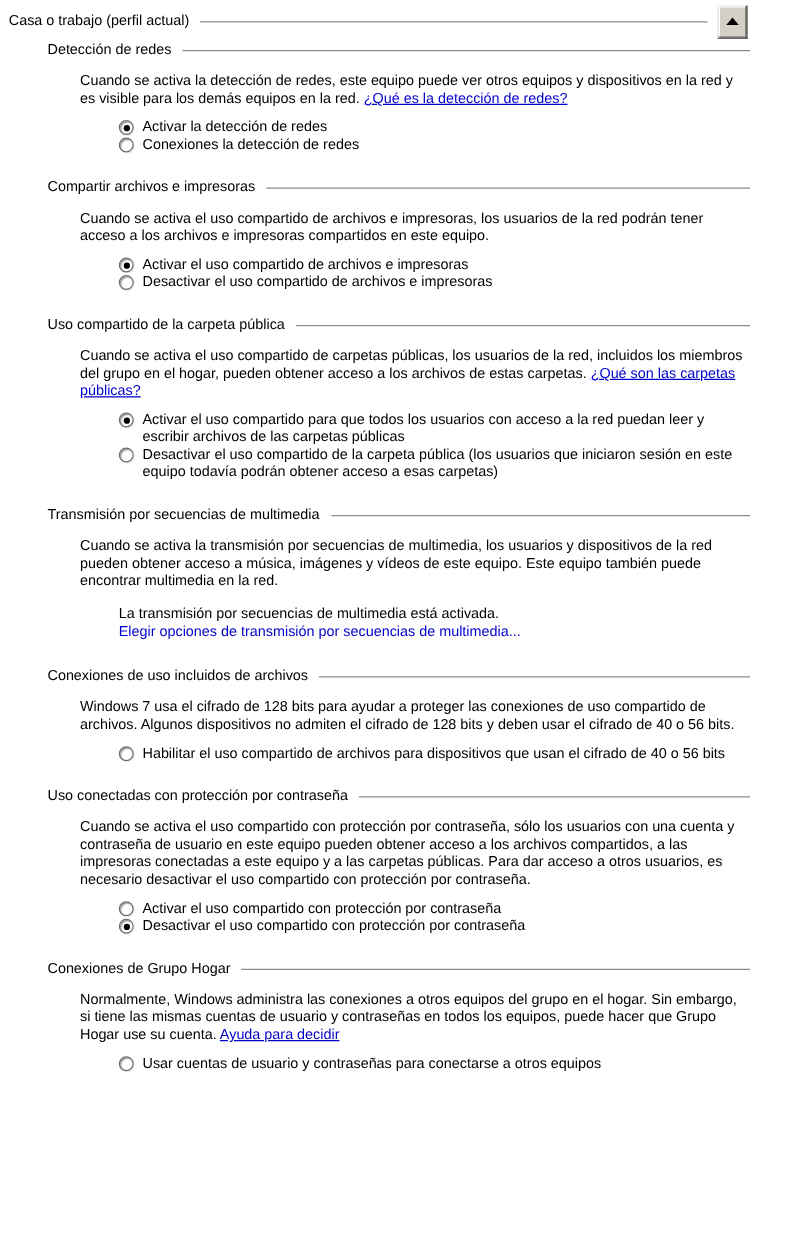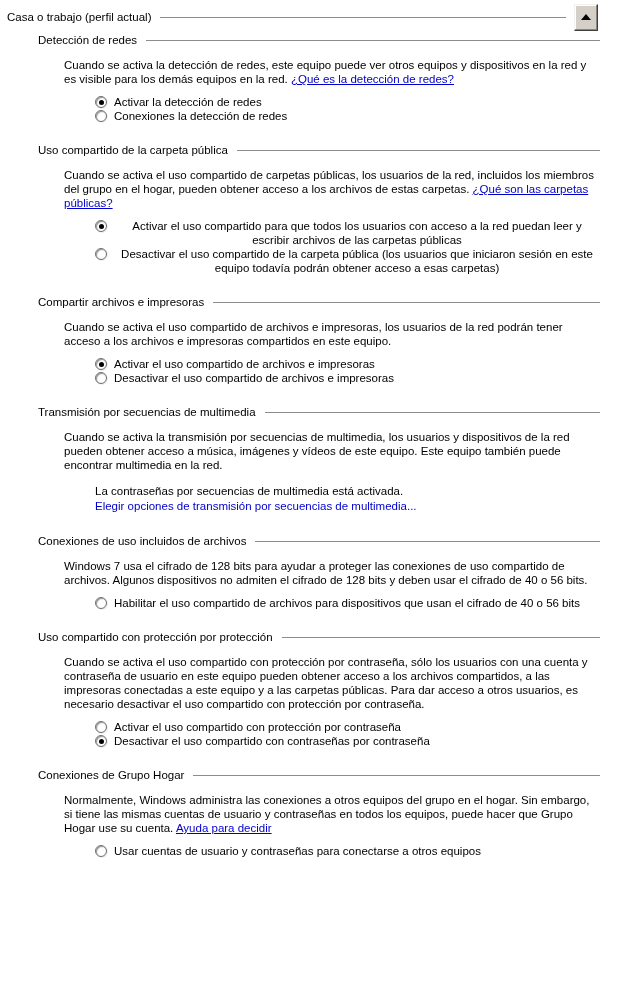--- a/index.html
+++ b/index.html
@@ -38,21 +38,21 @@
   .section { margin-top:21px; }
   .section:first-child { margin-top:3px; }
   .section-header { display:flex; align-items:center; }
   .section-header .title { white-space:nowrap; padding-right:9px; }
   .section-body { padding:12px 0 0 26px; }
   .desc { line-height:14px; max-width:544px; margin-bottom:9px; }
   a.link { color:#0000cc; text-decoration:underline; cursor:pointer; }
   a.link.plain { text-decoration:none; }
 
   .options { padding-left:31px; }
-  .option { display:flex; margin-top:0; line-height:14px; cursor:default;text-align:center; }
+  .option { display:flex; margin-top:0; line-height:14px; cursor:default; }
   .radio {
     flex:0 0 auto; width:12px; height:12px; margin:1px 7px 0 0;
     border-radius:50%; background:#fff;
     border:1px solid #6e6e6e;
     box-shadow: inset 1px 1px 1px rgba(90,90,90,.65), 1px 1px 0 #efefef;
     position:relative;
   }
   .radio.checked::after {
     content:""; position:absolute; left:50%; top:50%;
     width:5px; height:5px; margin:-2.5px 0 0 -2.5px;
@@ -96,20 +96,45 @@
   <div class="option">
     <span class="radio"></span>
     <span class="label">Conexiones la detección de redes</span>
   </div>
 </div>
     </div>
   </div>
 
   <div class="section">
     <div class="section-header">
+      <span class="title">Compartir archivos e impresoras</span>
+      <span class="rule"></span>
+    </div>
+    <div class="section-body">
+      <p class="desc">
+        <span>Cuando se activa el uso compartido de archivos e impresoras, los usuarios de la red podrán tener acceso a los archivos e impresoras compartidos en este equipo.</span>
+        
+      </p>
+
+      <div class="options">
+  <div class="option">
+    <span class="radio checked"></span>
+    <span class="label">Activar el uso compartido de archivos e impresoras</span>
+  </div>
+
+  <div class="option">
+    <span class="radio"></span>
+    <span class="label">Desactivar el uso compartido de archivos e impresoras</span>
+  </div>
+</div>
+    </div>
+  </div>
+
+  <div class="section">
+    <div class="section-header">
       <span class="title">Uso compartido de la carpeta pública</span>
       <span class="rule"></span>
     </div>
     <div class="section-body">
       <p class="desc">
         <span>Cuando se activa el uso compartido de carpetas públicas, los usuarios de la red, incluidos los miembros del grupo en el hogar, pueden obtener acceso a los archivos de estas carpetas.</span>
         <a class="link">¿Qué son las carpetas públicas?</a>
       </p>
 
       <div class="options">
@@ -121,55 +146,30 @@
   <div class="option">
     <span class="radio"></span>
     <span class="label">Desactivar el uso compartido de la carpeta pública (los usuarios que iniciaron sesión en este equipo todavía podrán obtener acceso a esas carpetas)</span>
   </div>
 </div>
     </div>
   </div>
 
   <div class="section">
     <div class="section-header">
-      <span class="title">Compartir archivos e impresoras</span>
-      <span class="rule"></span>
-    </div>
-    <div class="section-body">
-      <p class="desc">
-        <span>Cuando se activa el uso compartido de archivos e impresoras, los usuarios de la red podrán tener acceso a los archivos e impresoras compartidos en este equipo.</span>
-        
-      </p>
-
-      <div class="options">
-  <div class="option">
-    <span class="radio checked"></span>
-    <span class="label">Activar el uso compartido de archivos e impresoras</span>
-  </div>
-
-  <div class="option">
-    <span class="radio"></span>
-    <span class="label">Desactivar el uso compartido de archivos e impresoras</span>
-  </div>
-</div>
-    </div>
-  </div>
-
-  <div class="section">
-    <div class="section-header">
       <span class="title">Transmisión por secuencias de multimedia</span>
       <span class="rule"></span>
     </div>
     <div class="section-body">
       <p class="desc">
         <span>Cuando se activa la transmisión por secuencias de multimedia, los usuarios y dispositivos de la red pueden obtener acceso a música, imágenes y vídeos de este equipo. Este equipo también puede encontrar multimedia en la red.</span>
         
       </p>
       <div class="status-block">
-        <div>La contraseñas por secuencias de multimedia está activada.</div>
+        <div>La transmisión por secuencias de multimedia está activada.</div>
         <a class="link plain">Elegir opciones de transmisión por secuencias de multimedia...</a>
       </div>
 
     </div>
   </div>
 
   <div class="section">
     <div class="section-header">
       <span class="title">Conexiones de uso incluidos de archivos</span>
       <span class="rule"></span>
@@ -185,38 +185,38 @@
   <div class="option">
     <span class="radio"></span>
     <span class="label">Habilitar el uso compartido de archivos para dispositivos que usan el cifrado de 40 o 56 bits</span>
   </div>
 </div>
     </div>
   </div>
 
   <div class="section">
     <div class="section-header">
-      <span class="title">Uso compartido con protección por protección</span>
+      <span class="title">Uso conectadas con protección por contraseña</span>
       <span class="rule"></span>
     </div>
     <div class="section-body">
       <p class="desc">
         <span>Cuando se activa el uso compartido con protección por contraseña, sólo los usuarios con una cuenta y contraseña de usuario en este equipo pueden obtener acceso a los archivos compartidos, a las impresoras conectadas a este equipo y a las carpetas públicas. Para dar acceso a otros usuarios, es necesario desactivar el uso compartido con protección por contraseña.</span>
         
       </p>
 
       <div class="options">
   <div class="option">
     <span class="radio"></span>
     <span class="label">Activar el uso compartido con protección por contraseña</span>
   </div>
 
   <div class="option">
     <span class="radio checked"></span>
-    <span class="label">Desactivar el uso compartido con contraseñas por contraseña</span>
+    <span class="label">Desactivar el uso compartido con protección por contraseña</span>
   </div>
 </div>
     </div>
   </div>
 
   <div class="section">
     <div class="section-header">
       <span class="title">Conexiones de Grupo Hogar</span>
       <span class="rule"></span>
     </div>

